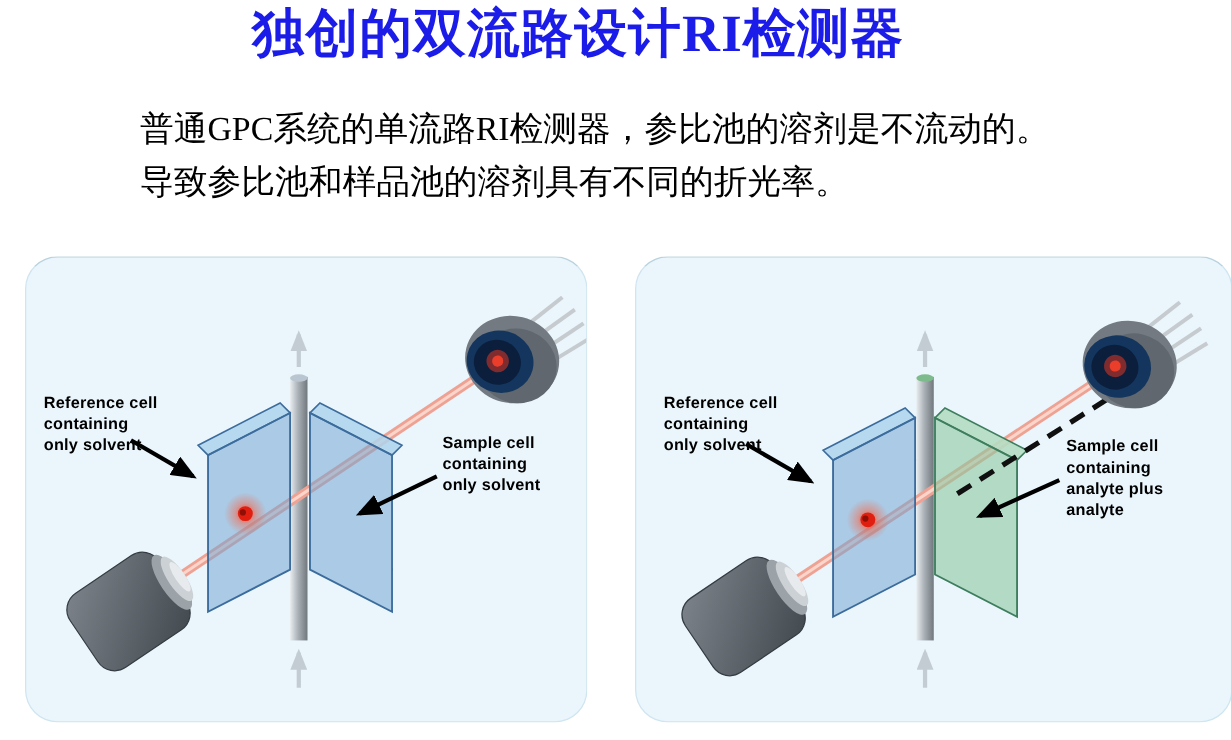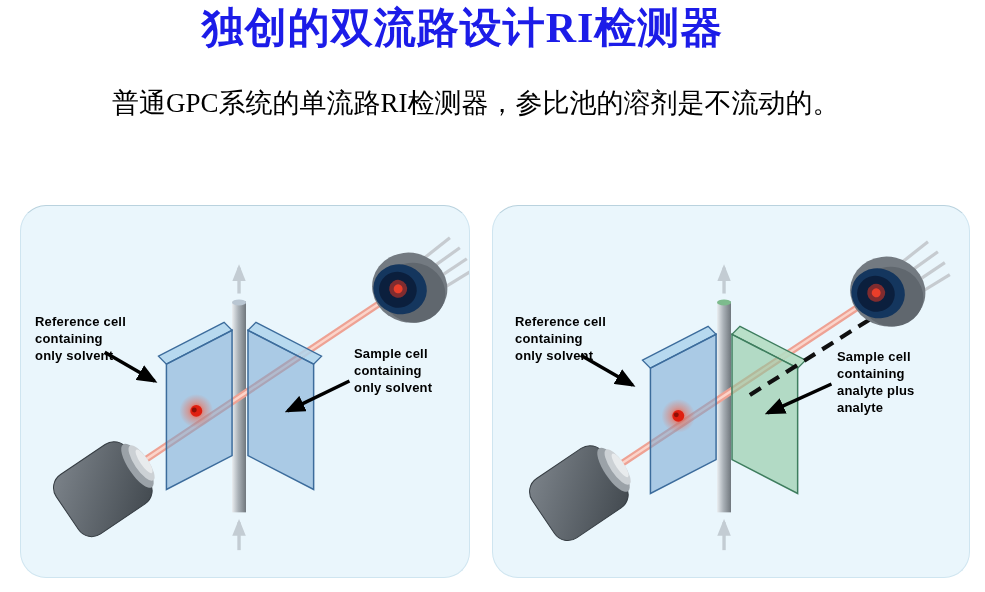--- a/index.html
+++ b/index.html
@@ -7,39 +7,40 @@
         font-family:"Liberation Sans","DejaVu Sans",sans-serif;padding-left:18px;}
   
   .slide-title{position:absolute;top:0;left:0;width:925px;margin:0;text-align:center;
     font-family:"Liberation Serif","DejaVu Serif",serif;font-weight:bold;
     font-size:42px;line-height:56px;color:#1c1ce8;letter-spacing:1px;}
   
   .body-text{position:absolute;top:82px;left:84px;right:30px;color:#000;
     font-family:"Liberation Serif","DejaVu Serif",serif;font-size:27px;line-height:42px;margin-left:28px;}
   .body-text div{white-space:nowrap;}
   
-  .panels{position:absolute;top:205px;left:20px;display:flex;gap:22px;}
+  .panels{position:absolute;top:205px;left:20px;display:flex;gap:38px;}
   .panel{position:relative;height:373px;background:#eaf6fc;border:1px solid #cfe5f0;
     border-top-color:#b9d2de;border-radius:26px;box-sizing:border-box;}
   .panel.left{width:450px;}
   .panel.right{width:478px;}
   .panel svg{position:absolute;top:0;left:0;width:100%;height:100%;}
   
   .lbl{position:absolute;font-size:13px;line-height:17px;color:#000;font-weight:bold;
     font-family:"Liberation Sans","DejaVu Sans",sans-serif;letter-spacing:0.2px;}
 </style>
 </head>
 <body>
 
 <div class="page">
 
   <h1 class="slide-title">独创的双流路设计RI检测器</h1>
 
   <div class="body-text">
     <div>普通GPC系统的单流路RI检测器，参比池的溶剂是不流动的。</div>
+    <div>导致参比池和样品池的溶剂具有不同的折光率。</div>
   </div>
 
   <div class="panels">
 
     <section class="panel left">
       <svg viewBox="0 0 450 373">
         <defs>
           <linearGradient id="rodL" x1="0" y1="0" x2="1" y2="0">
             <stop offset="0" stop-color="#e9edf0"></stop>
               <stop offset="0.45" stop-color="#aab1b7"></stop>

